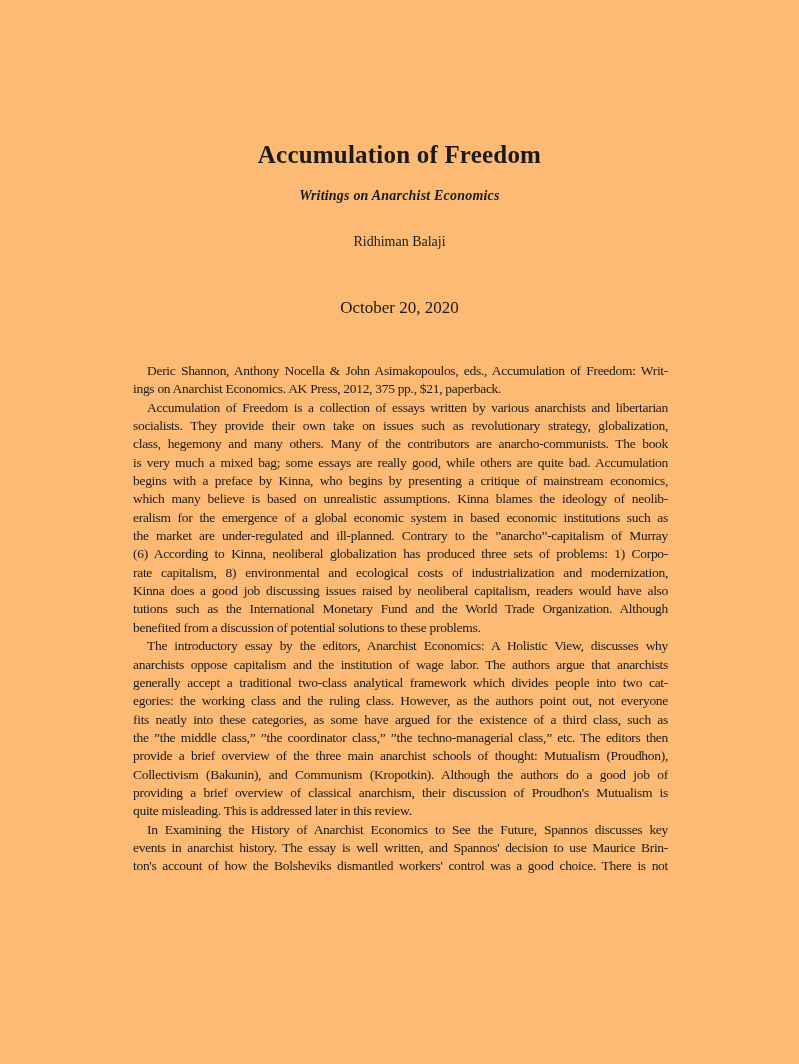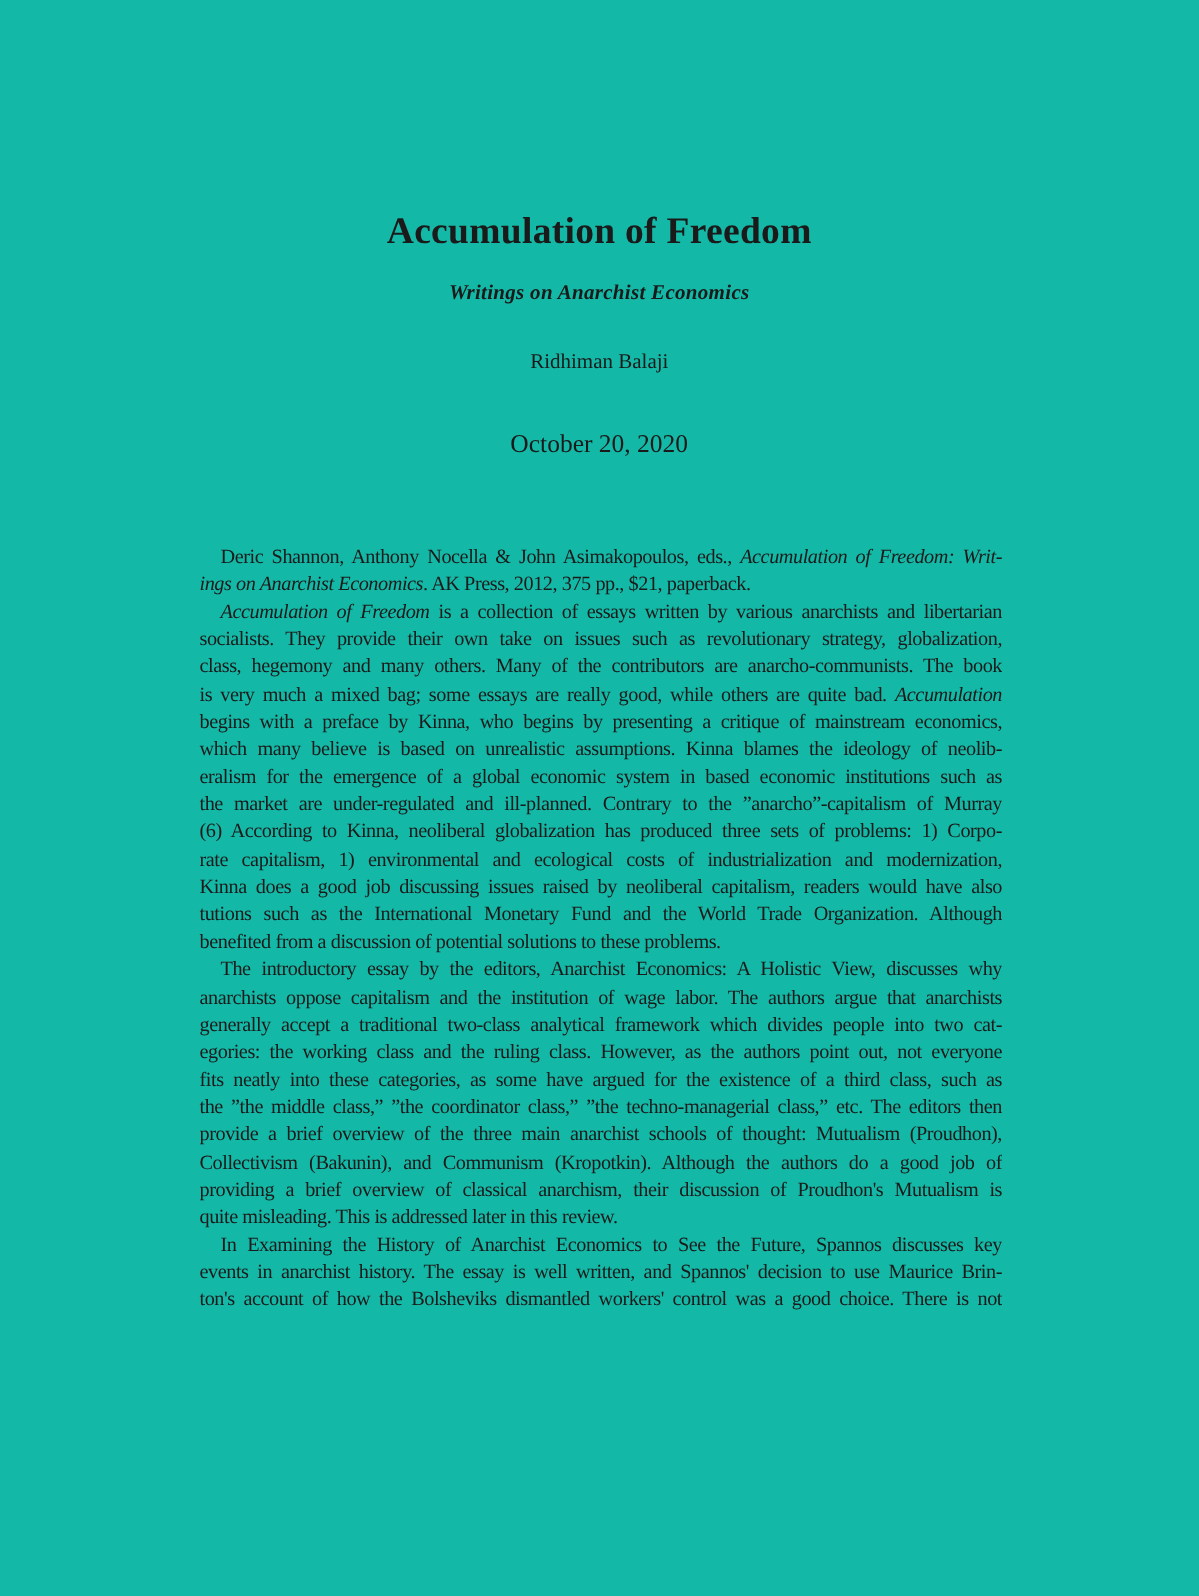--- a/index.html
+++ b/index.html
@@ -4,21 +4,21 @@
 <style>
   html, body {
     margin: 0;
     padding: 0;
     background: #ffffff;
   }
   .page {
     position: relative;
     width: 799px;
     height: 1064px;
-    background: #14b8a6;
+    background: #fdba74;
     color: #1a1a1a;
     font-family: "Liberation Serif", serif;
     overflow: hidden;
   }
   .doc-title {
     position: absolute;
     top: 141px;
     left: 0;
     right: 0;
     text-align: center;
@@ -48,21 +48,21 @@
     font-size: 14px;
     margin: 0;
   }
   .doc-date {
     position: absolute;
     top: 282px;
     left: 0;
     right: 0;
     text-align: center;
     font-size: 17px;
-    margin: 4px;
+    margin: 16px;
   }
   .doc-body {
     position: absolute;
     top: 362px;
     left: 133px;
     width: 535px;
     font-size: 13.5px;
     letter-spacing: -0.3px;
   }
   .line {
@@ -73,21 +73,20 @@
     text-align-last: justify;
     white-space: normal;
   }
   .line.end {
     text-align-last: left;
   }
   .line.indent {
     text-indent: 14px;
   }
   .it {
-    font-style: italic;
   }
 </style>
 </head>
 <body>
 
 <div class="page">
   <h1 class="doc-title">Accumulation of Freedom</h1>
   <h2 class="doc-subtitle">Writings on Anarchist Economics</h2>
   <div class="doc-author">Ridhiman Balaji</div>
   <div class="doc-date">October 20, 2020</div>
@@ -96,21 +95,21 @@
       <div class="line end"><span class="it">ings on Anarchist Economics</span><span>. AK Press, 2012, 375 pp., $21, paperback.</span></div>
       <div class="line indent"><span class="it">Accumulation of Freedom</span><span> is a collection of essays written by various anarchists and libertarian</span></div>
       <div class="line"><span>socialists. They provide their own take on issues such as revolutionary strategy, globalization,</span></div>
       <div class="line"><span>class, hegemony and many others. Many of the contributors are anarcho-communists. The book</span></div>
       <div class="line"><span>is very much a mixed bag; some essays are really good, while others are quite bad. </span><span class="it">Accumulation</span></div>
       <div class="line"><span>begins with a preface by Kinna, who begins by presenting a critique of mainstream economics,</span></div>
       <div class="line"><span>which many believe is based on unrealistic assumptions. Kinna blames the ideology of neolib-</span></div>
       <div class="line"><span>eralism for the emergence of a global economic system in based economic institutions such as</span></div>
       <div class="line"><span>the market are under-regulated and ill-planned. Contrary to the ”anarcho”-capitalism of Murray</span></div>
       <div class="line"><span>(6) According to Kinna, neoliberal globalization has produced three sets of problems: 1) Corpo-</span></div>
-      <div class="line"><span>rate capitalism, 1) environmental and ecological costs of industrialization and modernization,</span></div>
+      <div class="line"><span>rate capitalism, 8) environmental and ecological costs of industrialization and modernization,</span></div>
       <div class="line"><span>Kinna does a good job discussing issues raised by neoliberal capitalism, readers would have also</span></div>
       <div class="line"><span>tutions such as the International Monetary Fund and the World Trade Organization. Although</span></div>
       <div class="line end"><span>benefited from a discussion of potential solutions to these problems.</span></div>
       <div class="line indent"><span>The introductory essay by the editors, Anarchist Economics: A Holistic View, discusses why</span></div>
       <div class="line"><span>anarchists oppose capitalism and the institution of wage labor. The authors argue that anarchists</span></div>
       <div class="line"><span>generally accept a traditional two-class analytical framework which divides people into two cat-</span></div>
       <div class="line"><span>egories: the working class and the ruling class. However, as the authors point out, not everyone</span></div>
       <div class="line"><span>fits neatly into these categories, as some have argued for the existence of a third class, such as</span></div>
       <div class="line"><span>the ”the middle class,” ”the coordinator class,” ”the techno-managerial class,” etc. The editors then</span></div>
       <div class="line"><span>provide a brief overview of the three main anarchist schools of thought: Mutualism (Proudhon),</span></div>

